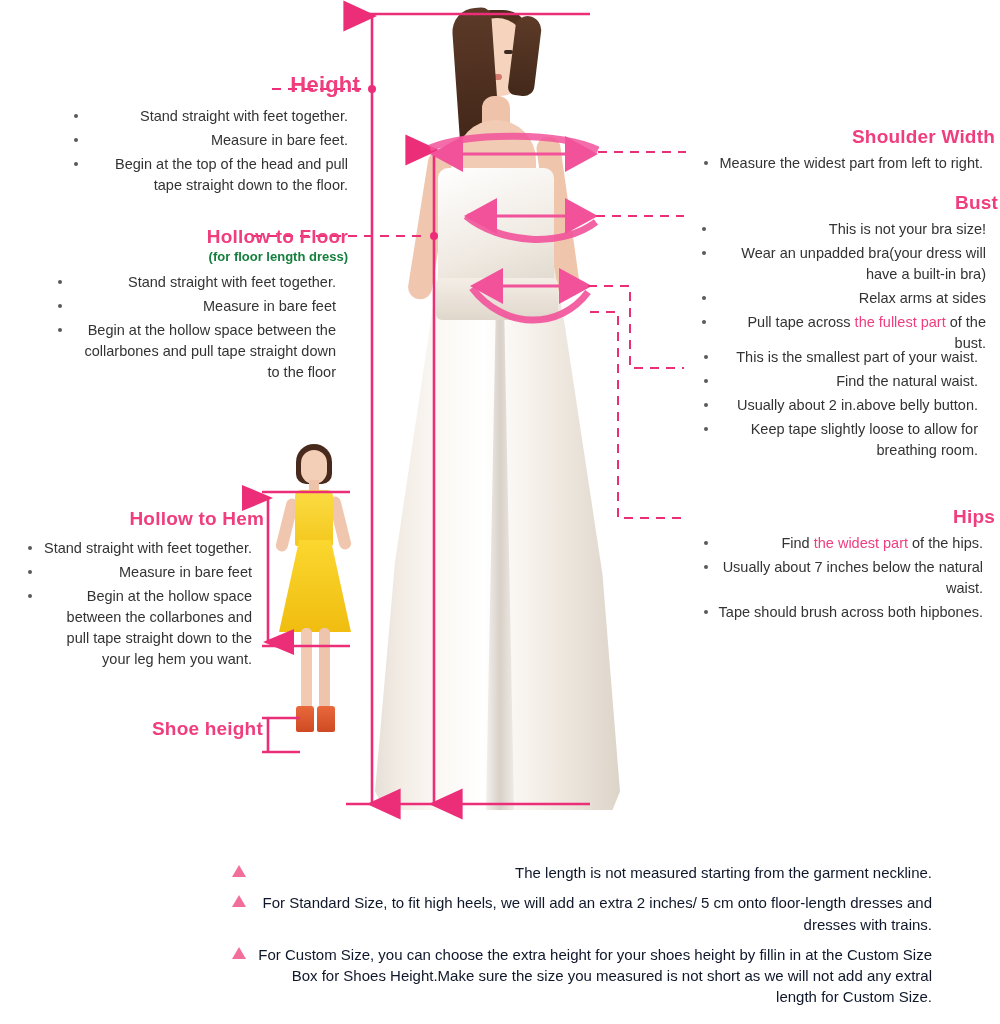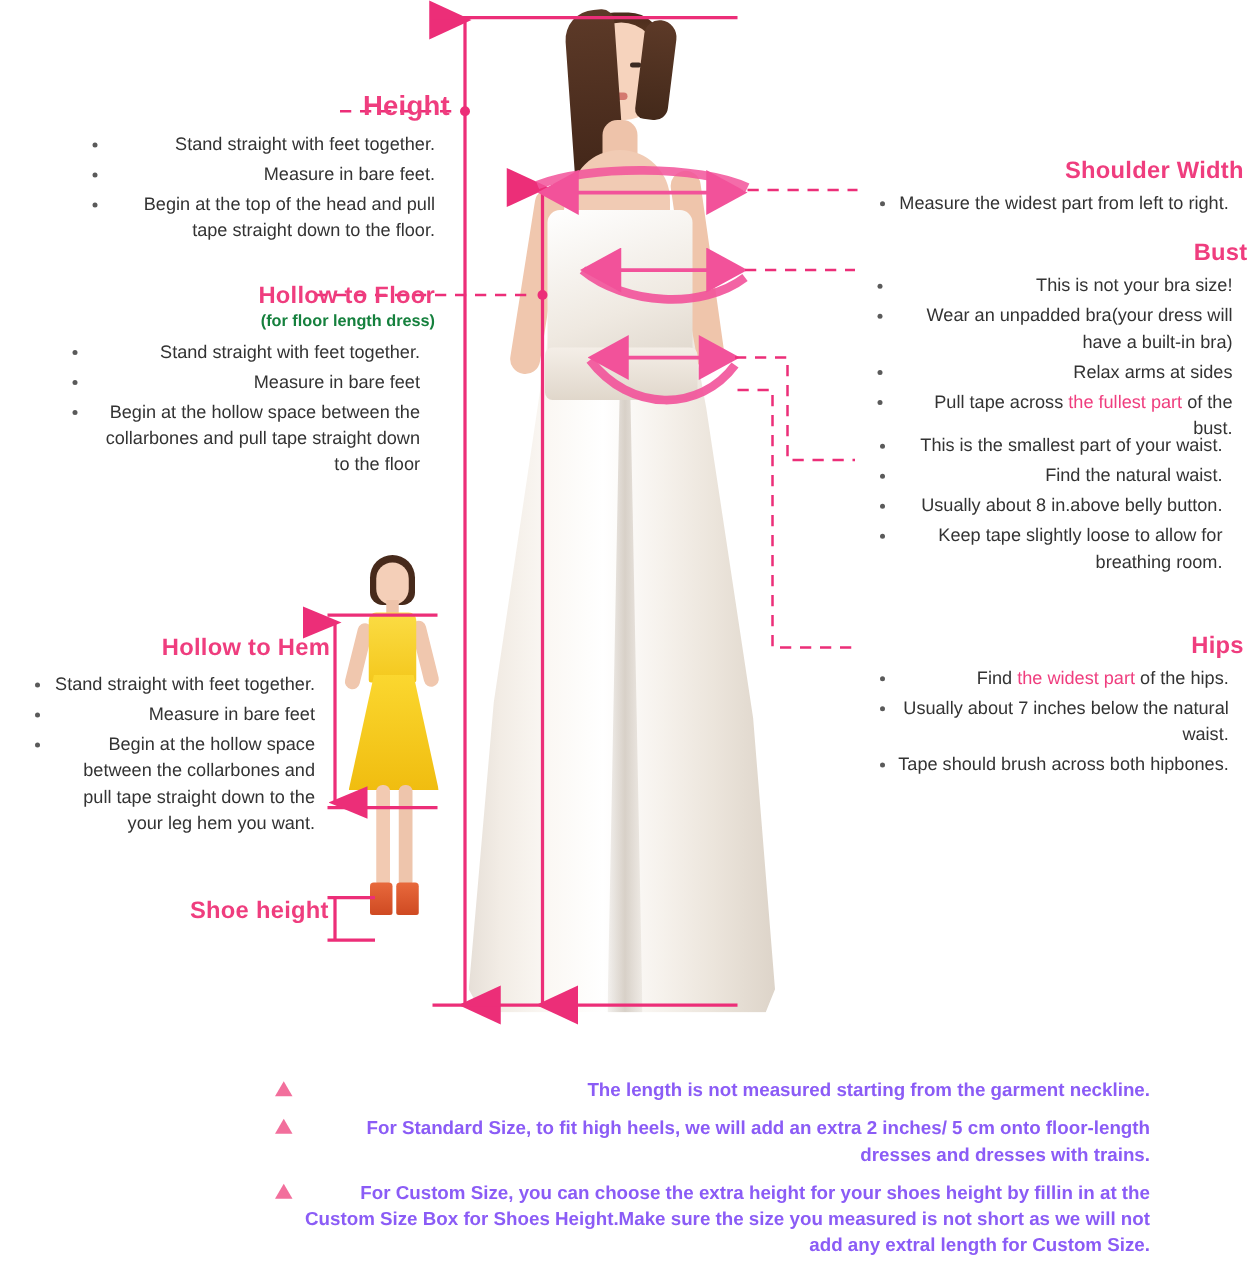--- a/index.html
+++ b/index.html
@@ -233,27 +233,26 @@
     top: 8px;
     width: 4px;
     height: 4px;
     background: #5a5a5a;
     border-radius: 50%;
   }
   .pink { color: #ef3d7e; }
 
   .notes {
     position: absolute;
-    left: 220px;
+    left: 232px;
     top: 862px;
     width: 700px;
-    color: #8b5cf6;
+    color: #0f172a;
     font-size: 15px;
     line-height: 1.42;
-    font-weight: bold;
   }
   .note {
     position: relative;
     padding-left: 22px;
     margin-bottom: 9px;
   }
   .note .tri {
     position: absolute;
     left: 0;
     top: 3px;
@@ -404,21 +403,21 @@
       <li>Wear an unpadded bra(your dress will have a built-in bra)</li>
       <li>Relax arms at sides</li>
       <li><span>Pull tape across </span><span class="pink">the fullest part</span><span> of the bust.</span></li>
     </ul>
   </div>
 
   <div class="abs" style="left:690px; top:342px; width:300px;">
     <ul class="bullets" style="margin-top:5px;">
       <li>This is the smallest part of your waist.</li>
       <li>Find the natural waist.</li>
-      <li>Usually about 8 in.above belly button.</li>
+      <li>Usually about 2 in.above belly button.</li>
       <li>Keep tape slightly loose to allow for breathing room.</li>
     </ul>
   </div>
 
   <div class="abs" style="left:690px; top:506px; width:305px;">
     <div class="head-label" style="font-size:19px;">Hips</div>
     <ul class="bullets" style="margin-top:5px;">
       <li><span>Find </span><span class="pink">the widest part</span><span> of the hips.</span></li>
       <li>Usually about 7 inches below the natural waist.</li>
       <li>Tape should brush across both hipbones.</li>

